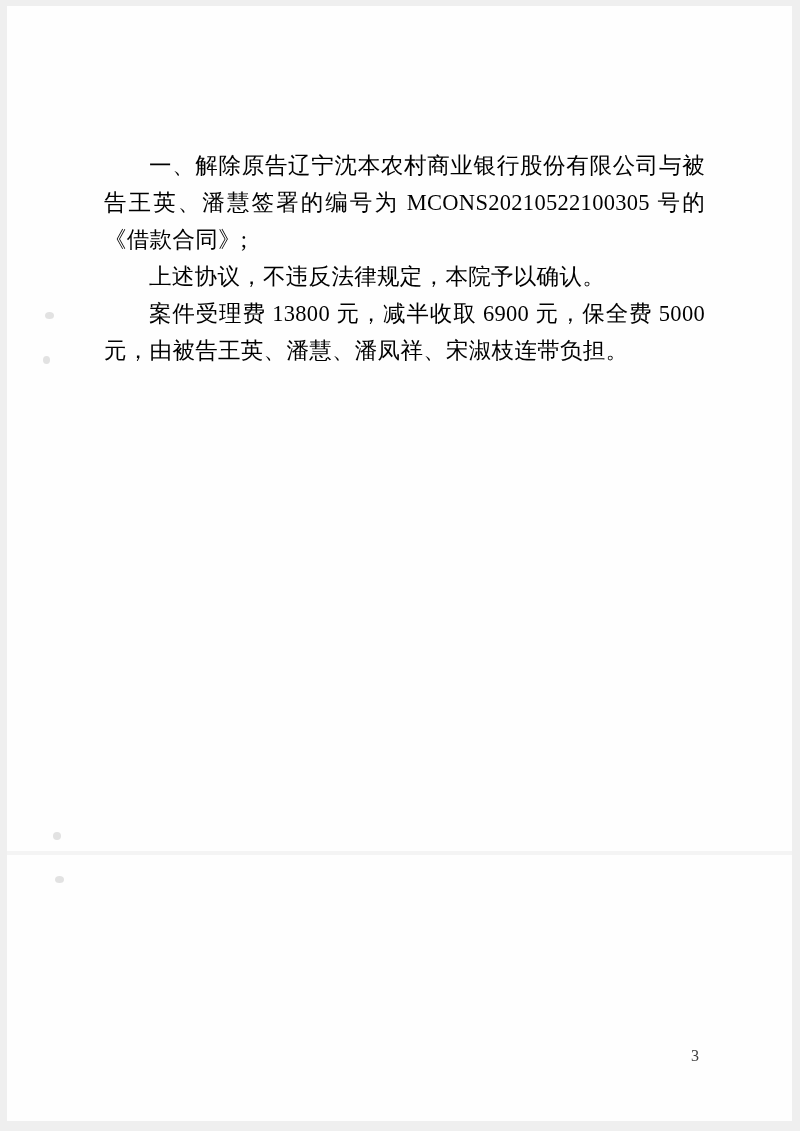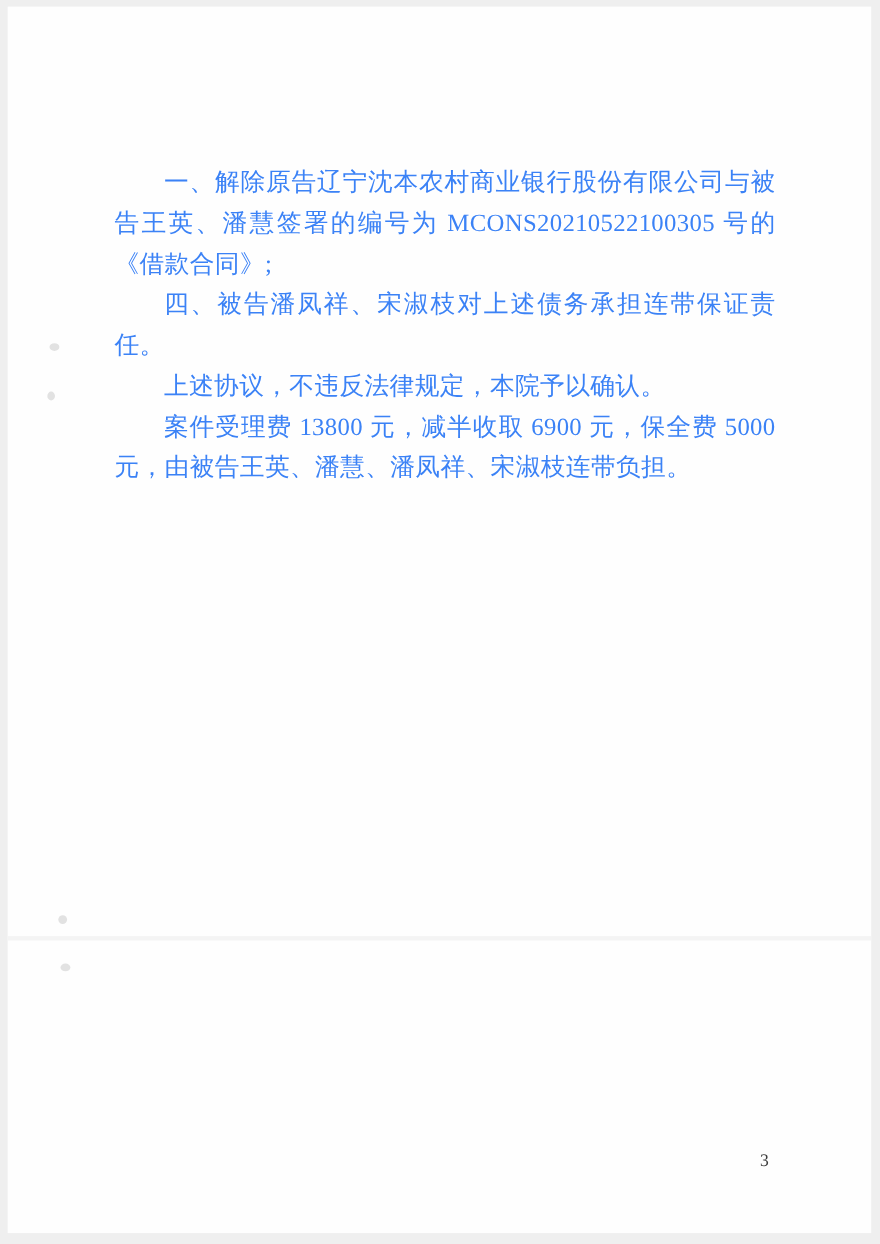--- a/index.html
+++ b/index.html
@@ -20,21 +20,21 @@
     top: 6px;
     width: 785px;
     height: 1115px;
     background: #fefefe;
   }
   .text-block {
     position: absolute;
     left: 97px;
     top: 141px;
     width: 601px;
-    color: #3b82f6;
+    color: #000000;
     font-size: 22.5px;
     line-height: 37px;
     letter-spacing: 0.3px;
   }
   .para {
     margin: 0;
     text-indent: 2em;
     text-align: justify;
     text-justify: inter-ideograph;
   }
@@ -67,20 +67,19 @@
 <div class="page">
 
   <span class="artifact a1"></span>
   <span class="artifact a2"></span>
   <span class="artifact band"></span>
   <span class="artifact a3"></span>
   <span class="artifact a4"></span>
 
   <div class="text-block">
     <p class="para">一、解除原告辽宁沈本农村商业银行股份有限公司与被告王英、潘慧签署的编号为 MCONS20210522100305 号的《借款合同》;</p>
-    <p class="para">四、被告潘凤祥、宋淑枝对上述债务承担连带保证责任。</p>
     <p class="para">上述协议，不违反法律规定，本院予以确认。</p>
     <p class="para">案件受理费 13800 元，减半收取 6900 元，保全费 5000 元，由被告王英、潘慧、潘凤祥、宋淑枝连带负担。</p>
   </div>
 
   <div class="page-number">3</div>
 
 </div>
 
 </body></html>

